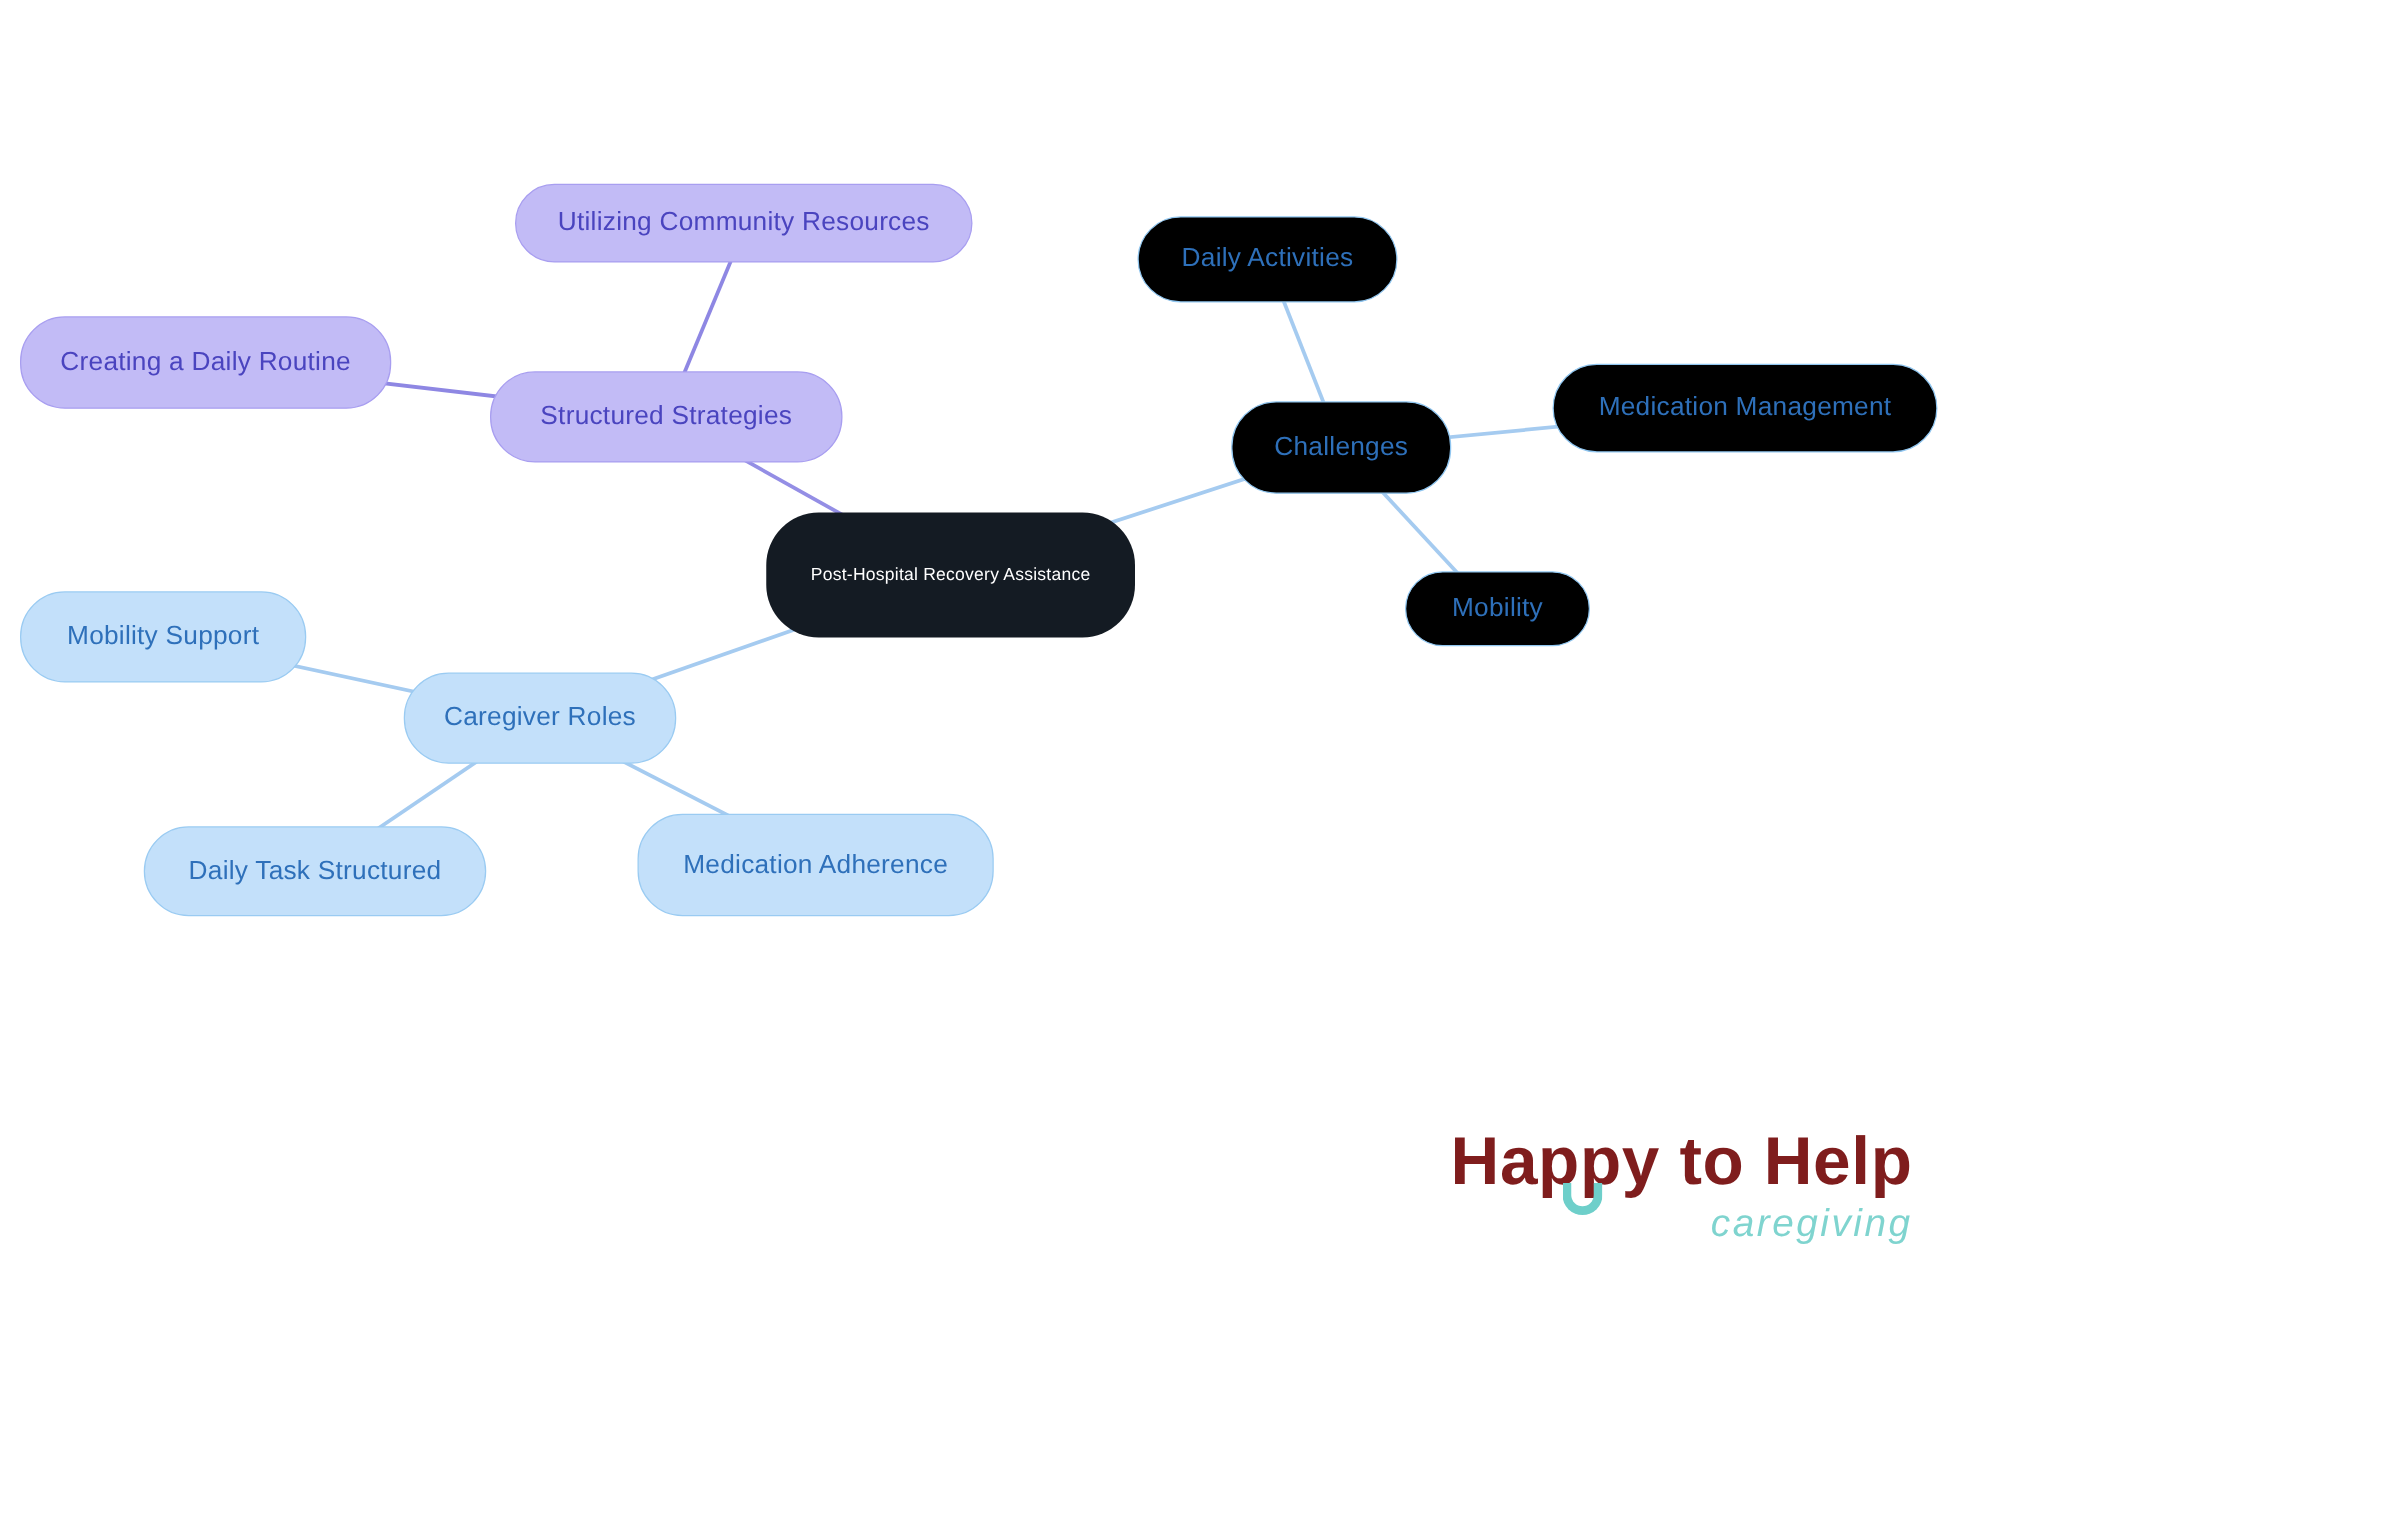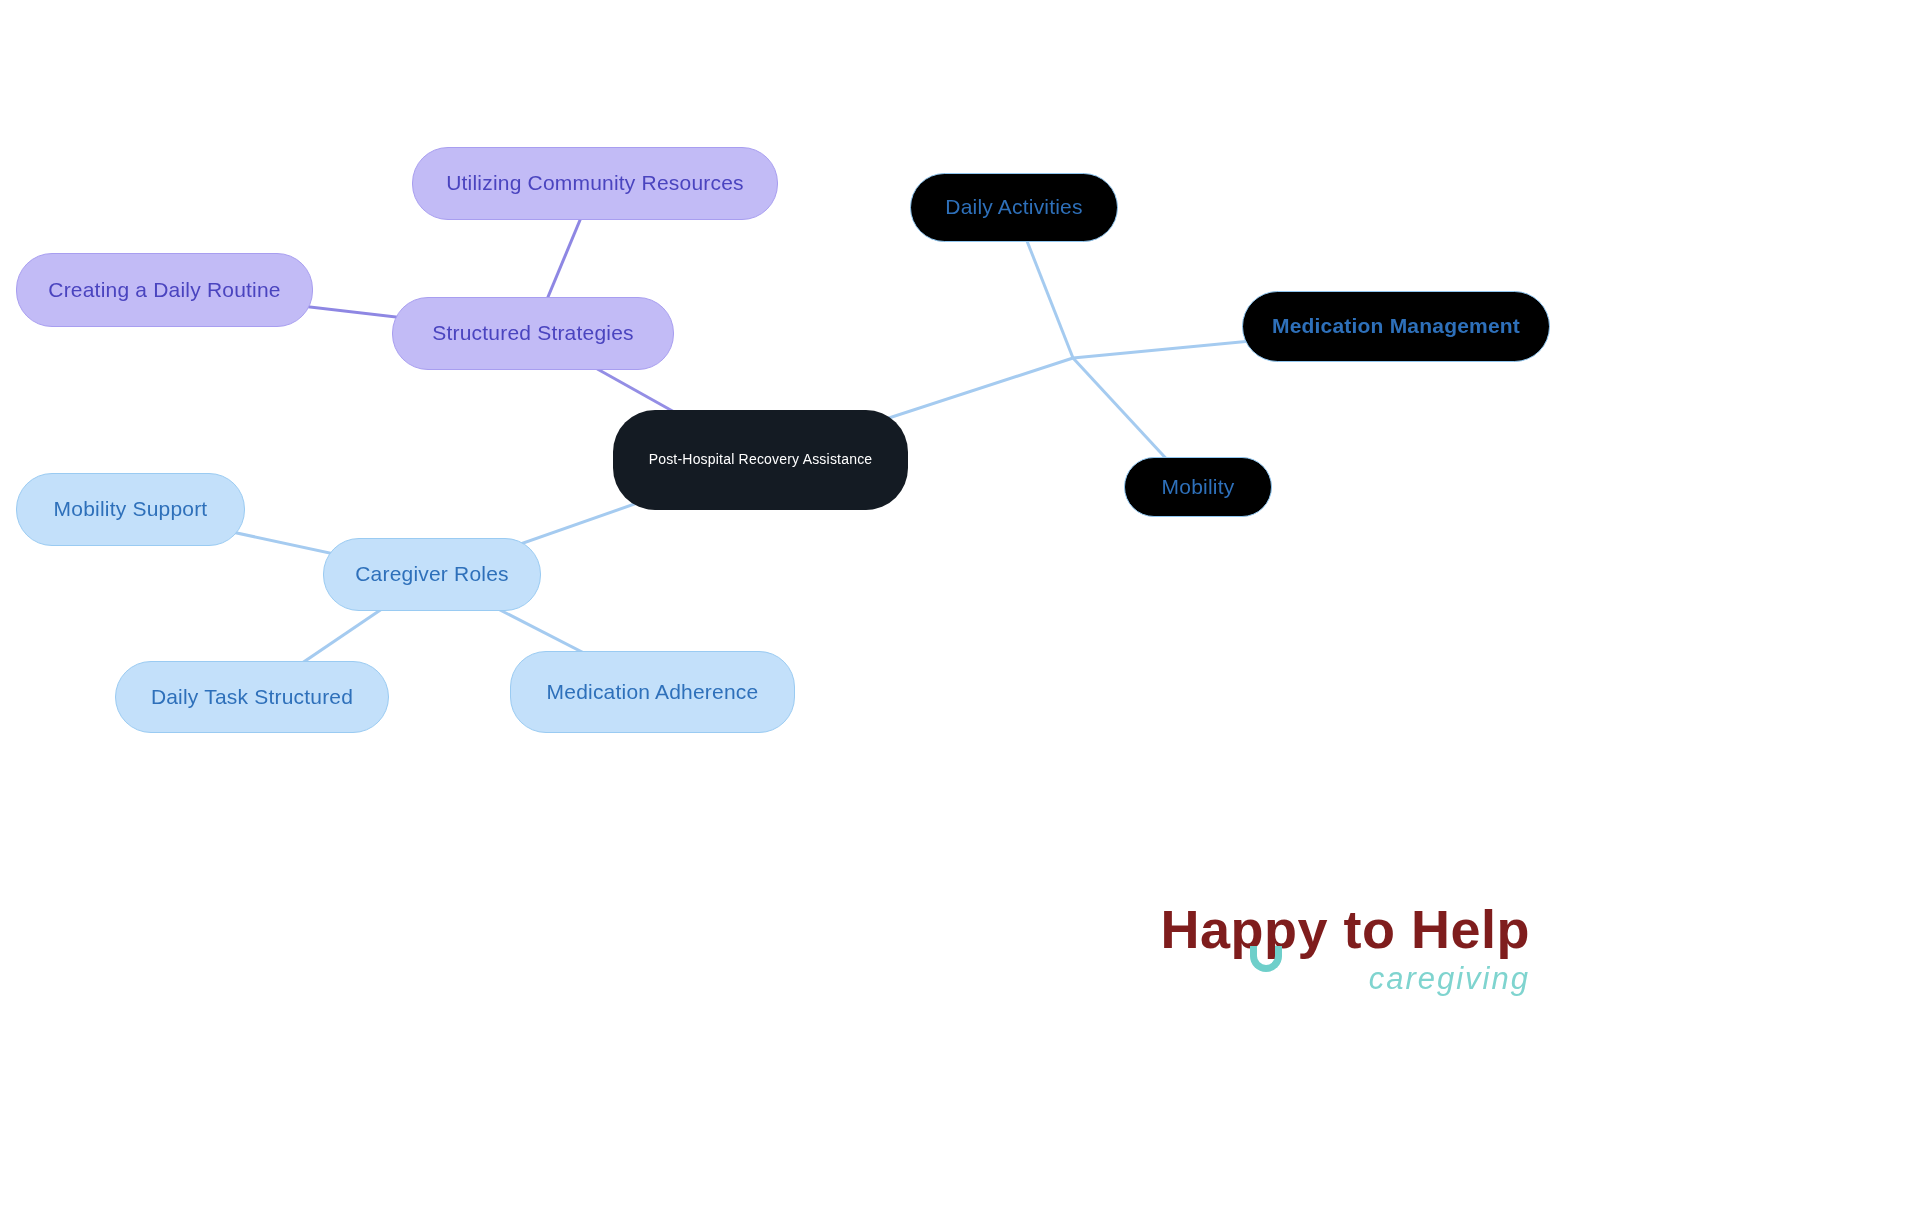--- a/index.html
+++ b/index.html
@@ -112,34 +112,37 @@
   </svg>
 
   <div class="node center-node" style="left:613px; top:410px; width:295px; height:100px;">
     <span>Post-Hospital Recovery Assistance</span>
   </div>
 
   <div class="node purple" style="left:392px; top:297px; width:282px; height:73px;">
     <span>Structured Strategies</span>
   </div>
 
-  <div class="node purple" style="left:412px; top:147px; width:366px; height:73px;">
+  <div class="node purple" style="left:412px; top:147px; width:366px; height:63px;">
     <span>Utilizing Community Resources</span>
   </div>
 
   <div class="node purple" style="left:16px; top:253px; width:297px; height:74px;">
     <span>Creating a Daily Routine</span>
   </div>
 
+  <div class="node blue" style="left:985px; top:321px; width:176px; height:74px;">
+    <span>Challenges</span>
+  </div>
 
   <div class="node blue" style="left:910px; top:173px; width:208px; height:69px;">
     <span>Daily Activities</span>
   </div>
 
-  <div class="node blue" style="left:1242px; top:291px; width:308px; height:71px;font-weight:bold;">
+  <div class="node blue" style="left:1242px; top:291px; width:308px; height:71px;">
     <span>Medication Management</span>
   </div>
 
   <div class="node blue" style="left:1124px; top:457px; width:148px; height:60px;">
     <span>Mobility</span>
   </div>
 
   <div class="node blue-light" style="left:323px; top:538px; width:218px; height:73px;">
     <span>Caregiver Roles</span>
   </div>

